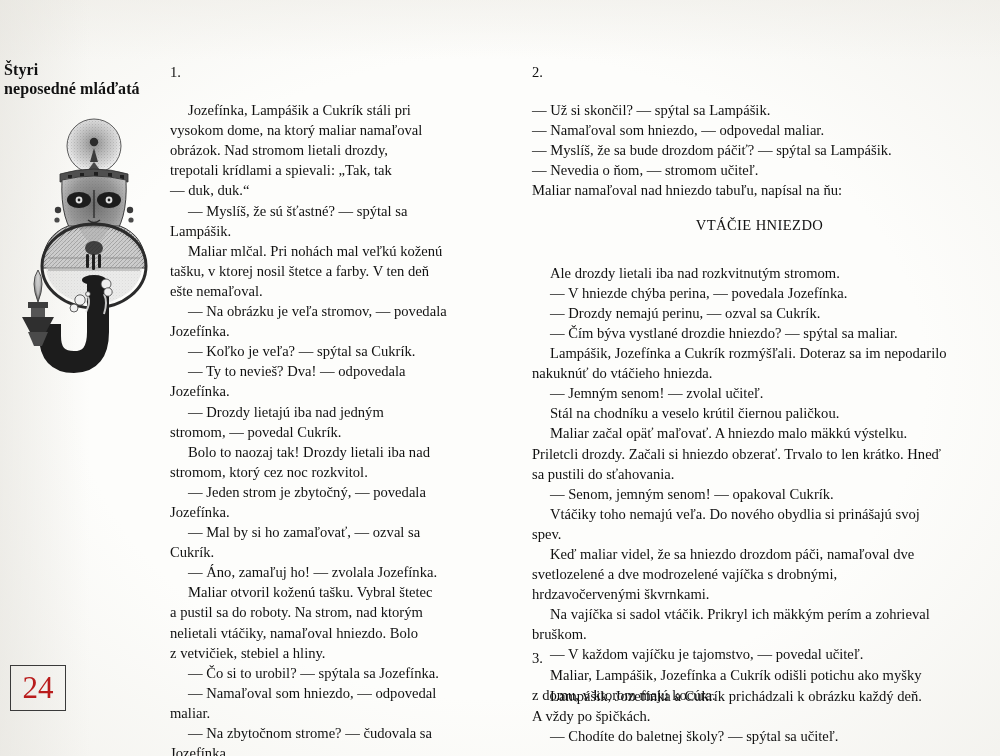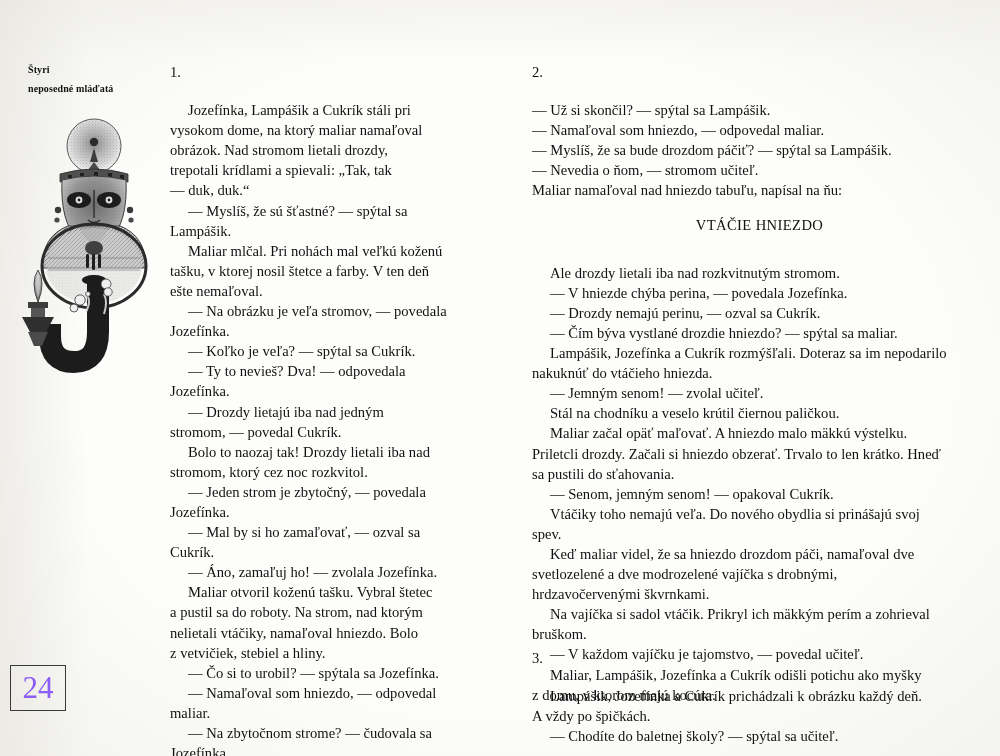--- a/index.html
+++ b/index.html
@@ -24,25 +24,25 @@
     background:
       linear-gradient(90deg, rgba(228,226,220,0.55) 0px, rgba(255,255,255,0) 90px),
       linear-gradient(180deg, rgba(236,234,228,0.45) 0px, rgba(255,255,255,0) 60px),
       radial-gradient(ellipse at 50% 50%, rgba(255,255,255,0) 60%, rgba(226,224,216,0.35) 100%);
     pointer-events: none;
   }
 
   
   .chapter-title {
     position: absolute;
-    left: 28px;
+    left: 4px;
     top: 60px;
     width: 150px;
     font-weight: bold;
-    font-size: 10px;
+    font-size: 16px;
     line-height: 19px;
     letter-spacing: 0.1px;
   }
   .chapter-title .line2 { display: block; }
 
   
   .illustration {
     position: absolute;
     left: 8px;
     top: 118px;
@@ -59,21 +59,21 @@
     width: 56px;
     height: 46px;
     border: 1px solid #3a3a3a;
     box-sizing: border-box;
   }
   .page-number-box .num {
     display: block;
     text-align: center;
     font-size: 31px;
     line-height: 44px;
-    color: #8b5cf6;
+    color: #b91c1c;
     font-family: "Liberation Serif", "DejaVu Serif", serif;
   }
 
   
   .column {
     position: absolute;
     font-size: 14.6px;
     line-height: 20.1px;
     text-align: left;
   }

